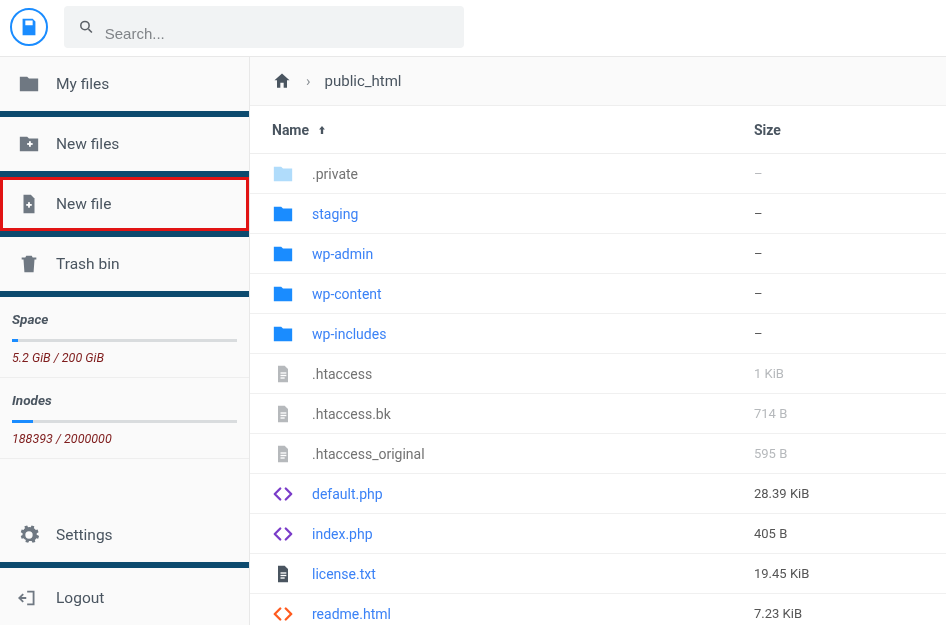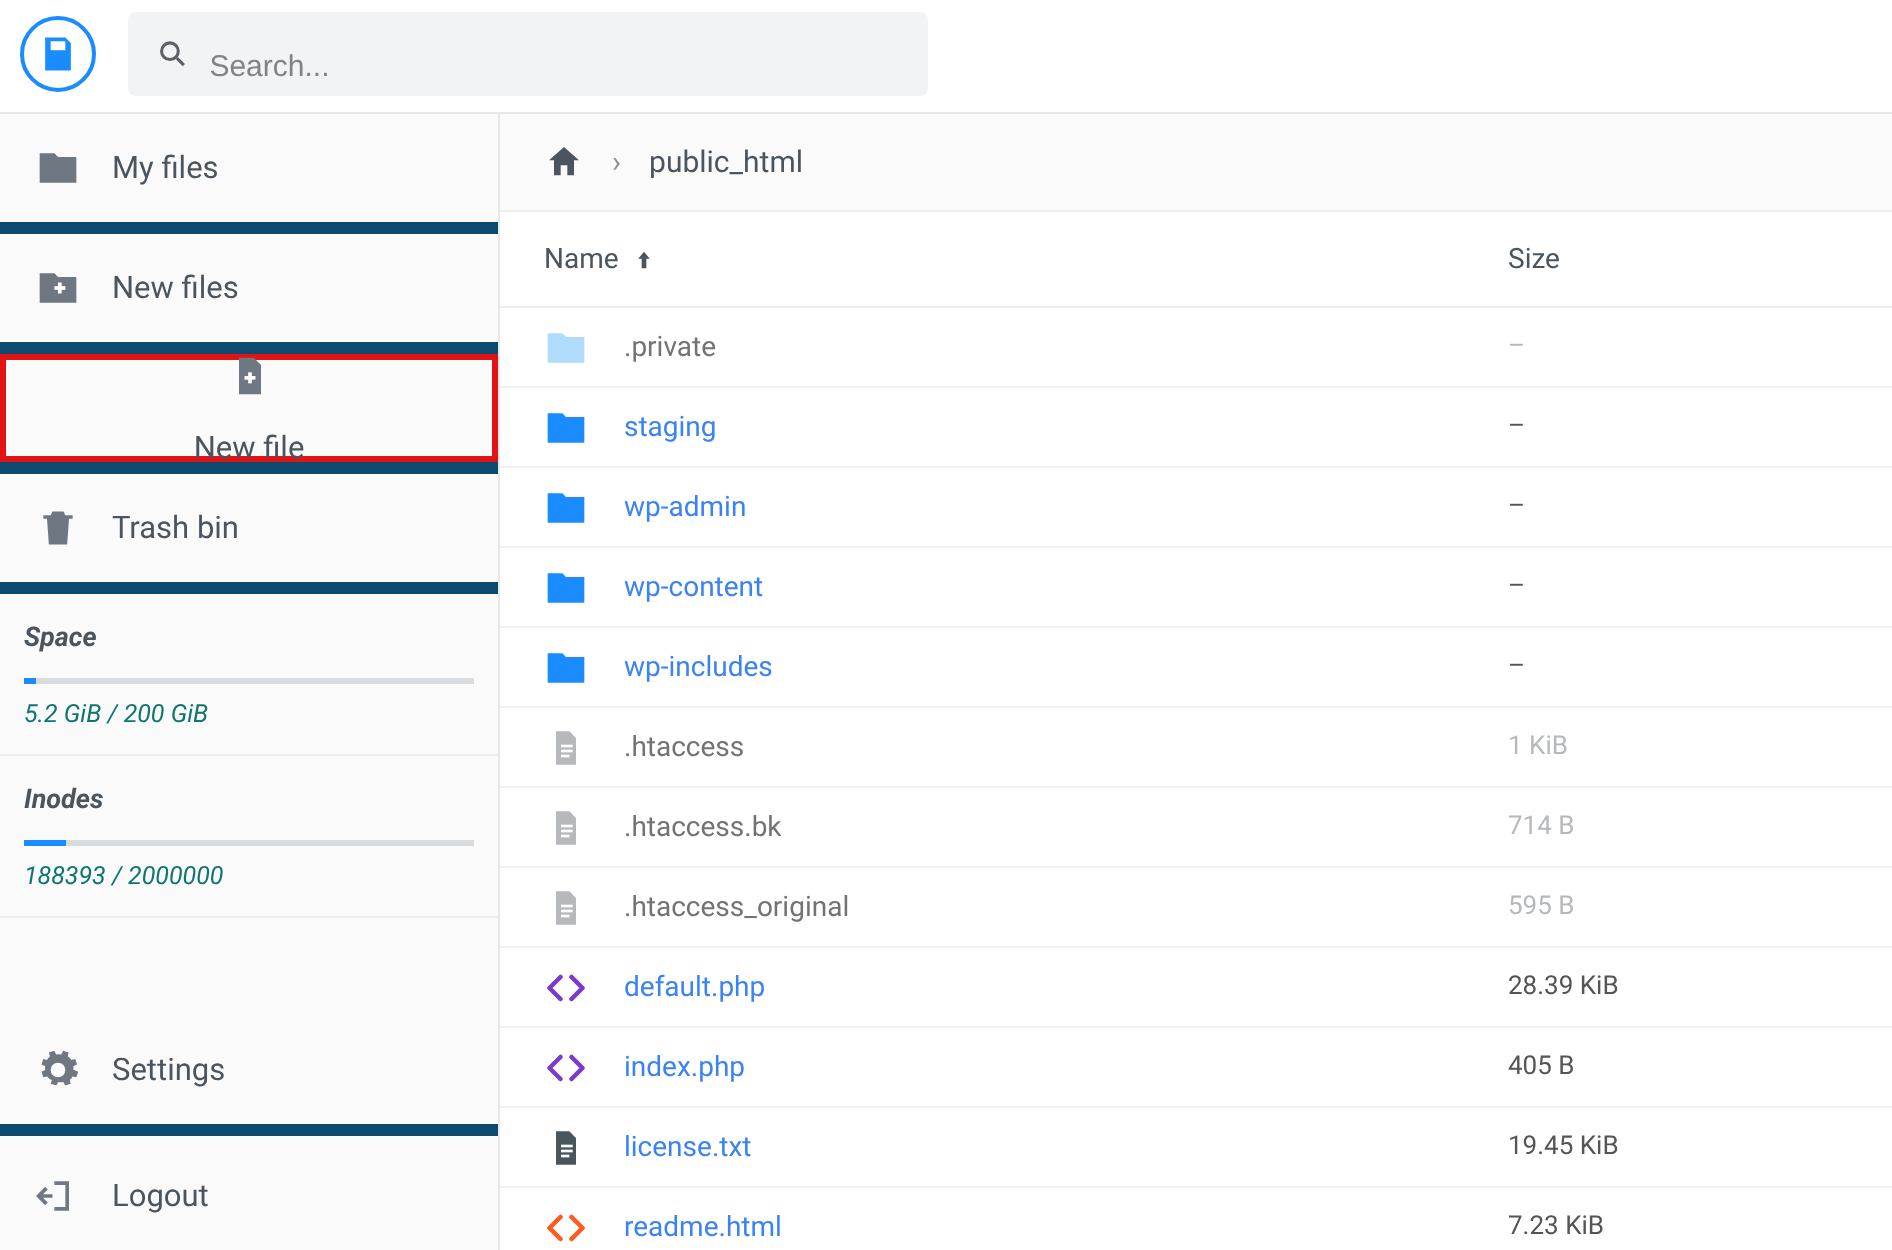--- a/index.html
+++ b/index.html
@@ -58,53 +58,52 @@
     gap: 16px; padding: 0 18px;
     height: 60px;
     color: #4a5560;
     font-size: 15.5px;
     cursor: pointer;
     border-bottom: 6px solid #0c4a6e;
   }
   .side-item svg { width: 22px; height: 22px; fill: #6f7882; flex-shrink: 0; }
   .side-item.highlighted {
     box-shadow: inset 0 0 0 3px #e11313;
-    flex-direction: column;
   }
   .side-block {
     padding: 14px 12px 12px 12px;
     border-bottom: 1px solid #eee;
     font-style: italic;
   }
   .side-block h4 {
     font-size: 13.5px; font-weight: 700; color: #4a5560;
     margin-bottom: 12px;
   }
   .progress {
     height: 3px; background: #d9dcde; position: relative; margin-bottom: 8px;
   }
   .progress .bar { position: absolute; left: 0; top: 0; bottom: 0; background: #1a8cff; }
-  .side-block .stat { font-size: 12.5px; color: #0f766e; }
+  .side-block .stat { font-size: 12.5px; color: #7f1d1d; }
   .side-footer { margin-top: auto; }
   .main {
     flex: 1; display: flex; flex-direction: column; background: #fff;
   }
   .crumbs {
     display: flex; align-items: center; gap: 14px;
     padding: 14px 22px; color: #4a5560; font-size: 15px;
     border-bottom: 1px solid #eee;
     background: #fafafa;
   }
   .crumbs svg { width: 20px; height: 20px; fill: #4a5560; }
   .table { flex: 1; overflow-y: auto; }
   .thead {
     display: flex; align-items: center;
     padding: 0 22px; height: 48px;
     border-bottom: 1px solid #eee;
-    font-weight: 400; color: #4a5560; font-size: 14px;
+    font-weight: 700; color: #4a5560; font-size: 14px;
   }
   .col-name { display: flex; align-items: center; gap: 6px; flex: 1; }
   .col-size { width: 170px; }
   .row {
     display: flex; align-items: center;
     padding: 0 22px; height: 40px;
     border-bottom: 1px solid #f0f0f0;
     font-size: 14px;
   }
   .row .name { display: flex; align-items: center; gap: 18px; flex: 1; color: #333; }

